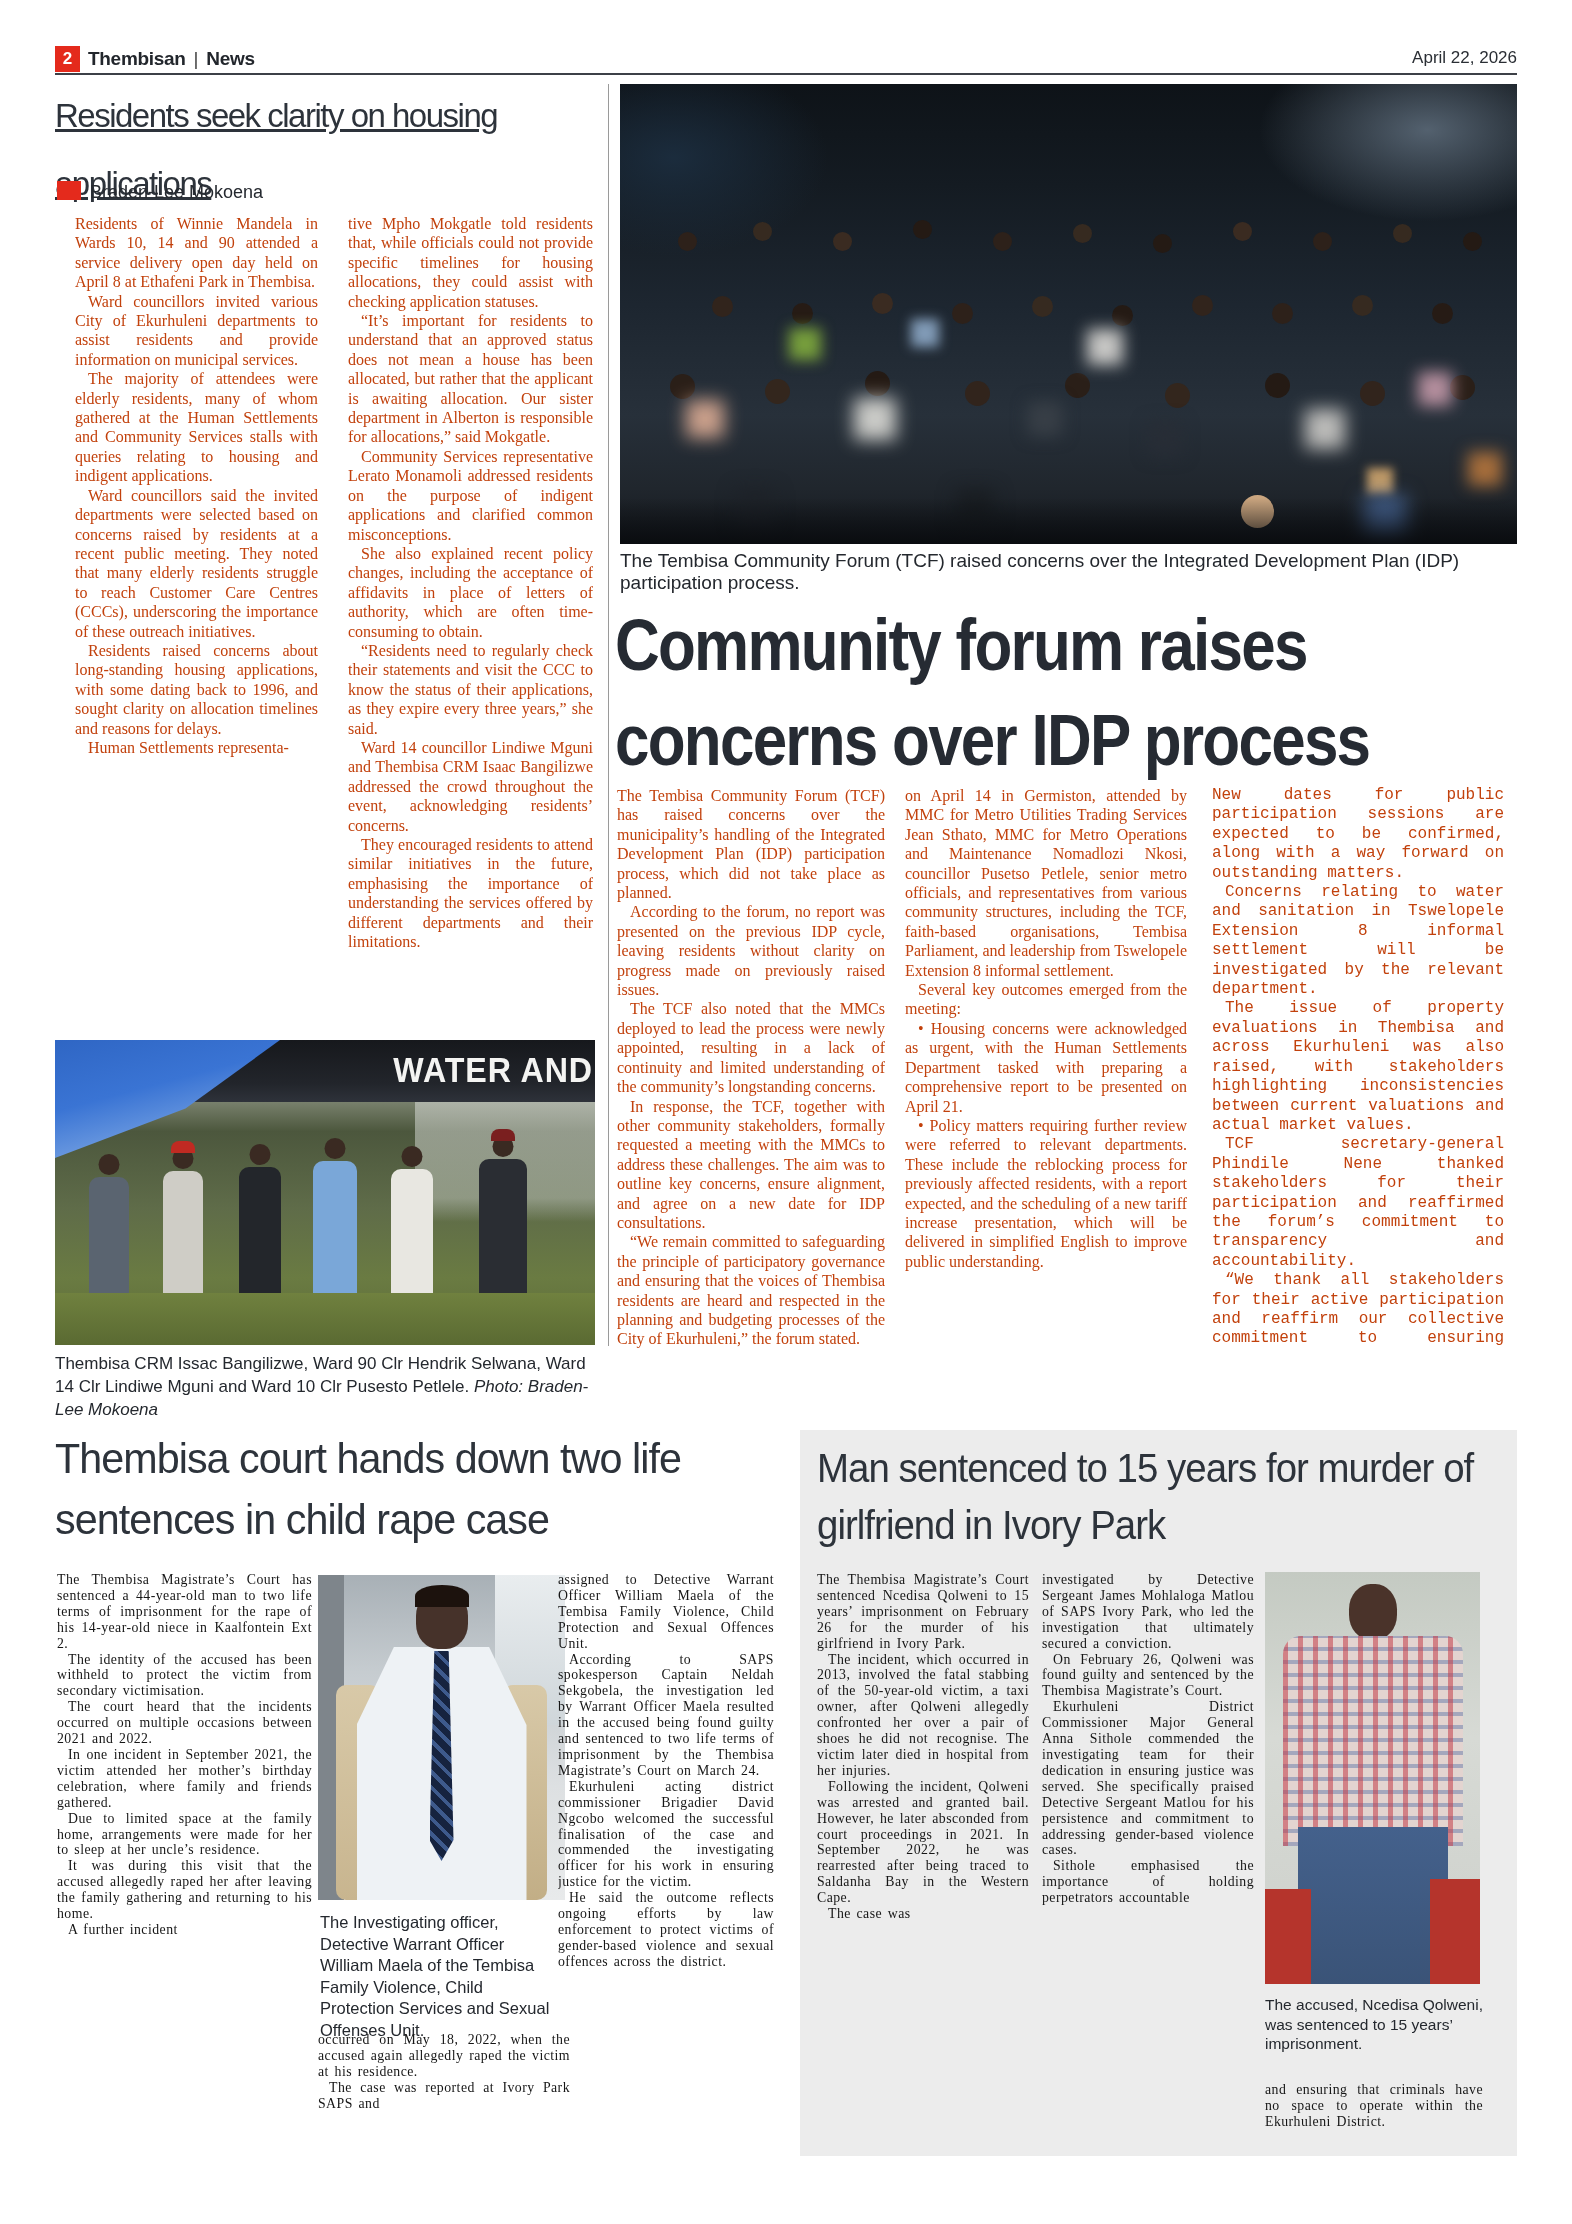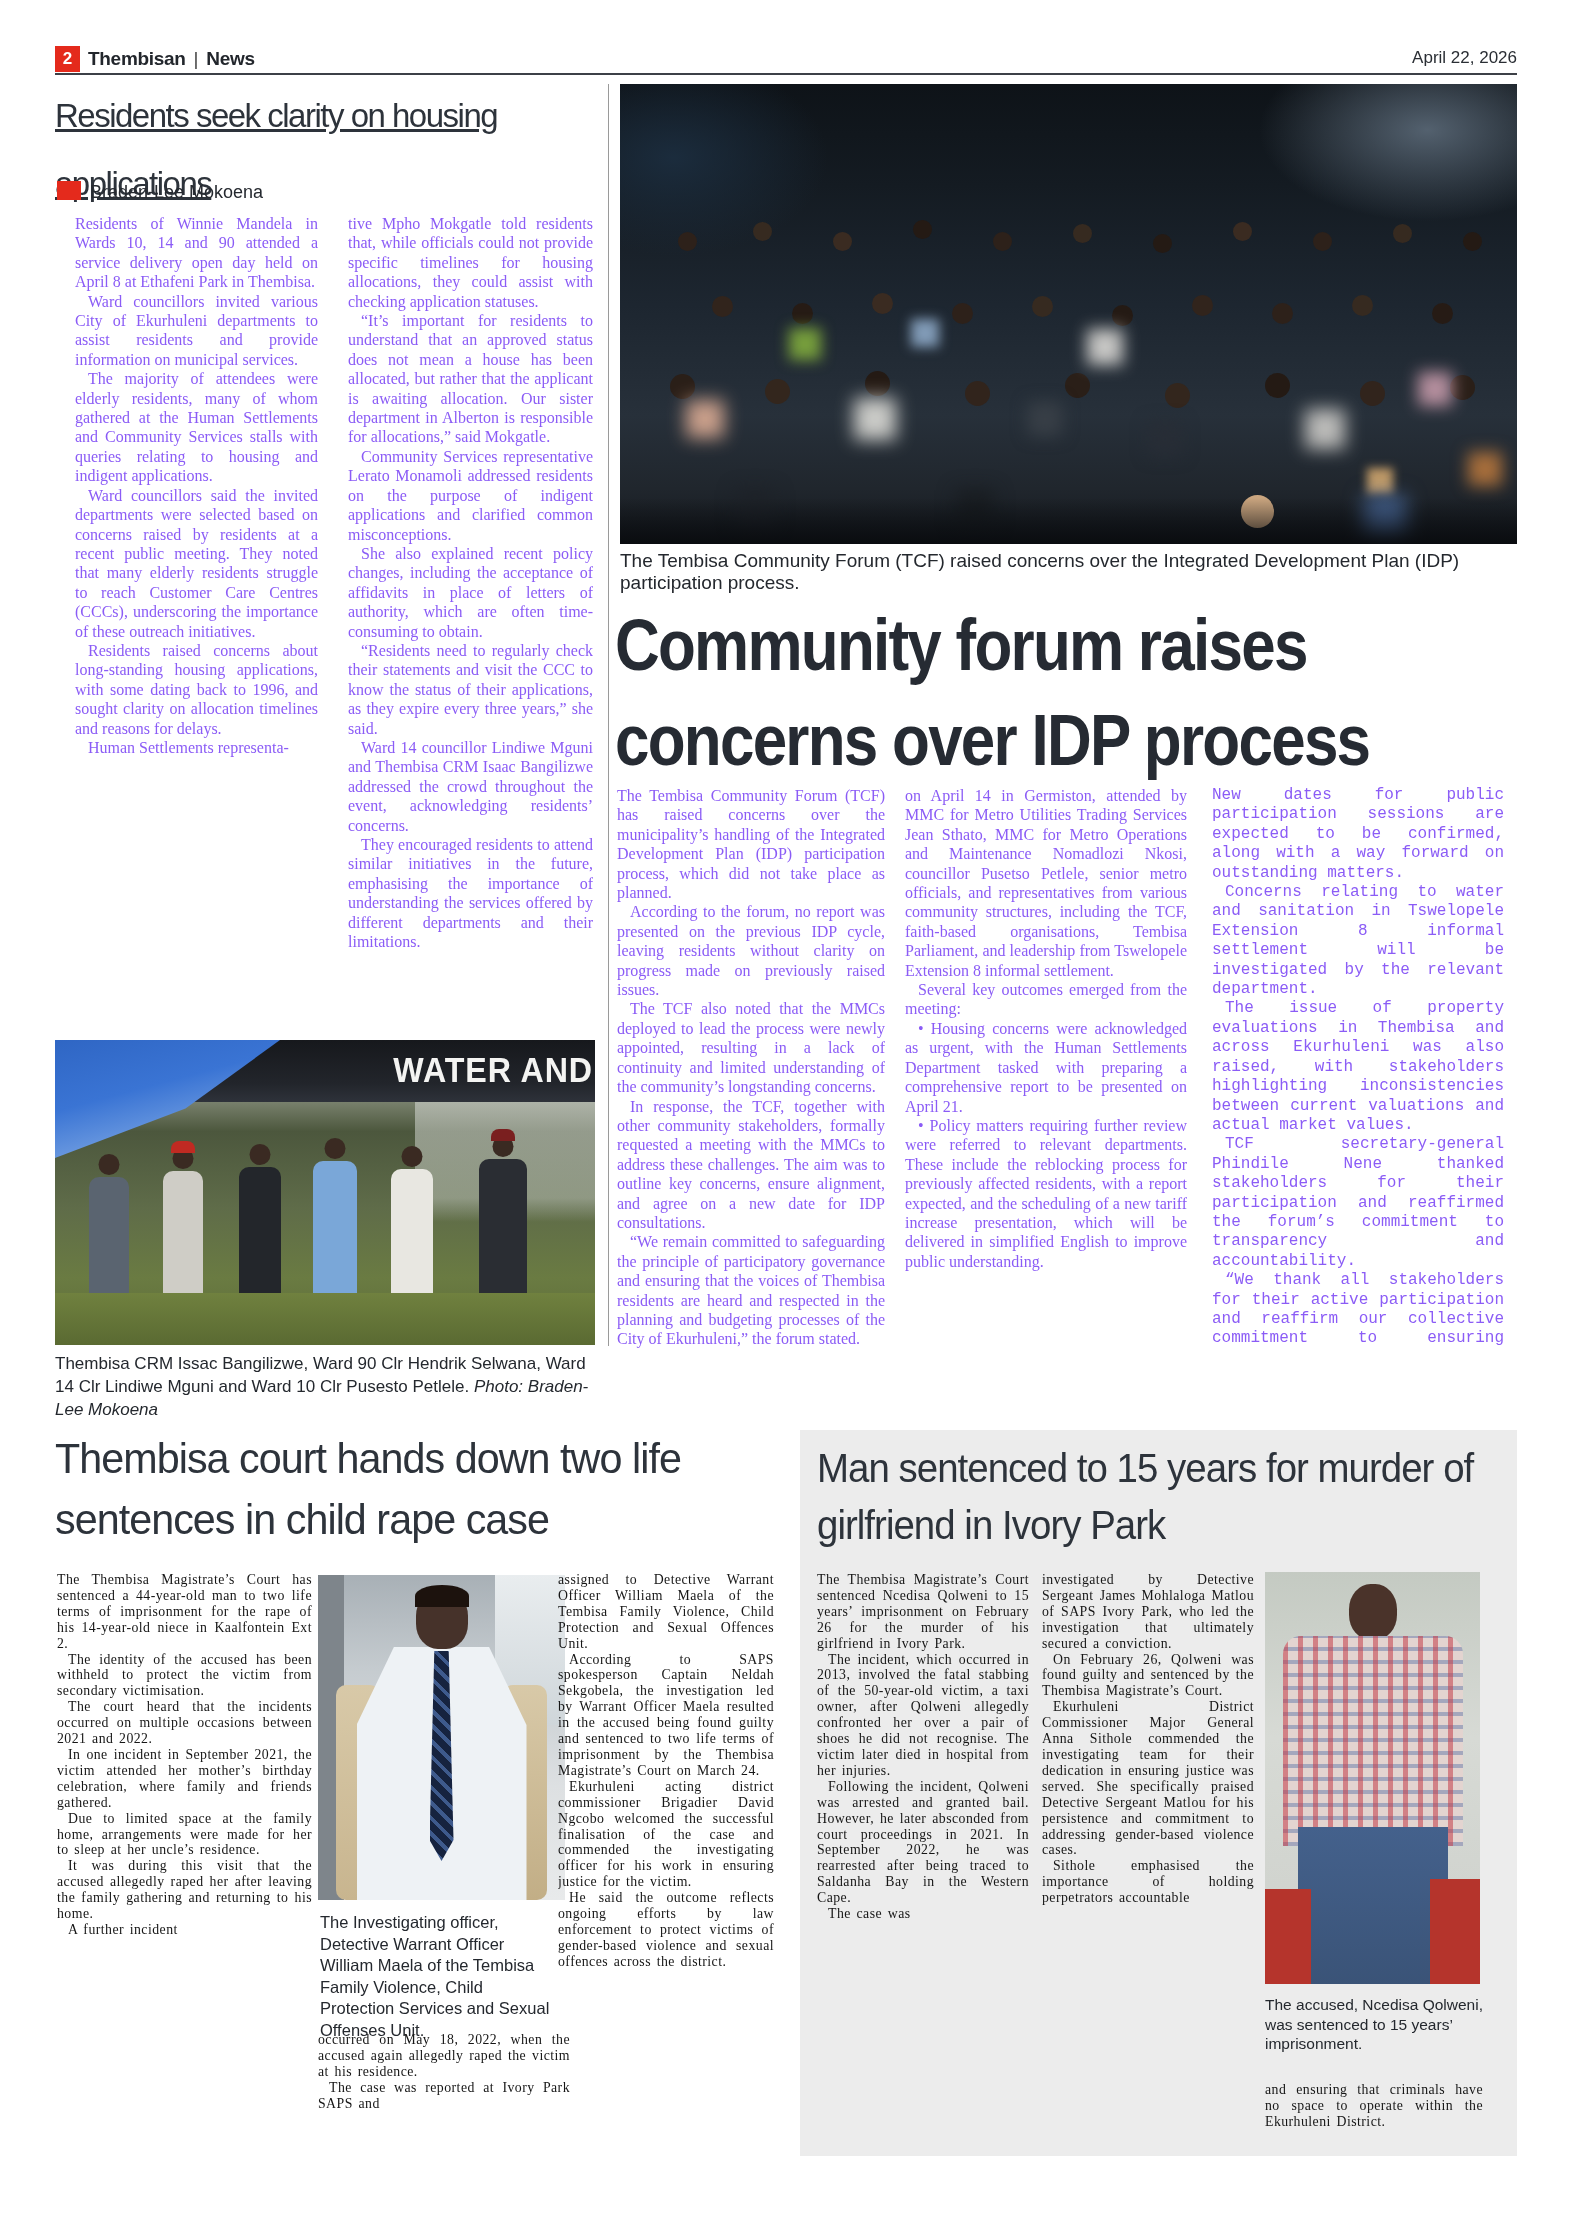--- a/index.html
+++ b/index.html
@@ -24,21 +24,21 @@
          letter-spacing:-1px;transform:scaleX(.96);transform-origin:0 0;}
   .hl-a4{position:absolute;left:817px;top:1440px;width:720px;font-size:40px;line-height:57px;
          letter-spacing:-1px;transform:scaleX(.96);transform-origin:0 0;}
 
   
   .byline{position:absolute;left:57px;top:181px;font-size:18px;color:#25292f;}
   .byline .sq{display:inline-block;width:24px;height:19px;background:#e42a1c;margin-right:9px;vertical-align:-2px;}
 
   
   .bodytext{font-family:"Liberation Serif",serif;font-size:16px;line-height:19.4px;
-            text-align:justify;color:#8b5cf6;}
+            text-align:justify;color:#c2410c;}
   .bodytext p{margin:0;}
   .bodytext p + p{text-indent:13px;}
   .bodytext-sm{font-family:"Liberation Serif",serif;font-size:13.8px;line-height:15.9px;
             letter-spacing:.45px;word-spacing:1.8px;text-align:justify;color:#161616;}
   .bodytext-sm p{margin:0;}
   .bodytext-sm p + p{text-indent:11px;}
 
   .col{position:absolute;overflow:hidden;}
   #a1c1{left:75px;top:214px;width:243px;height:812px;}
   #a1c2{left:348px;top:214px;width:245px;height:812px;}

